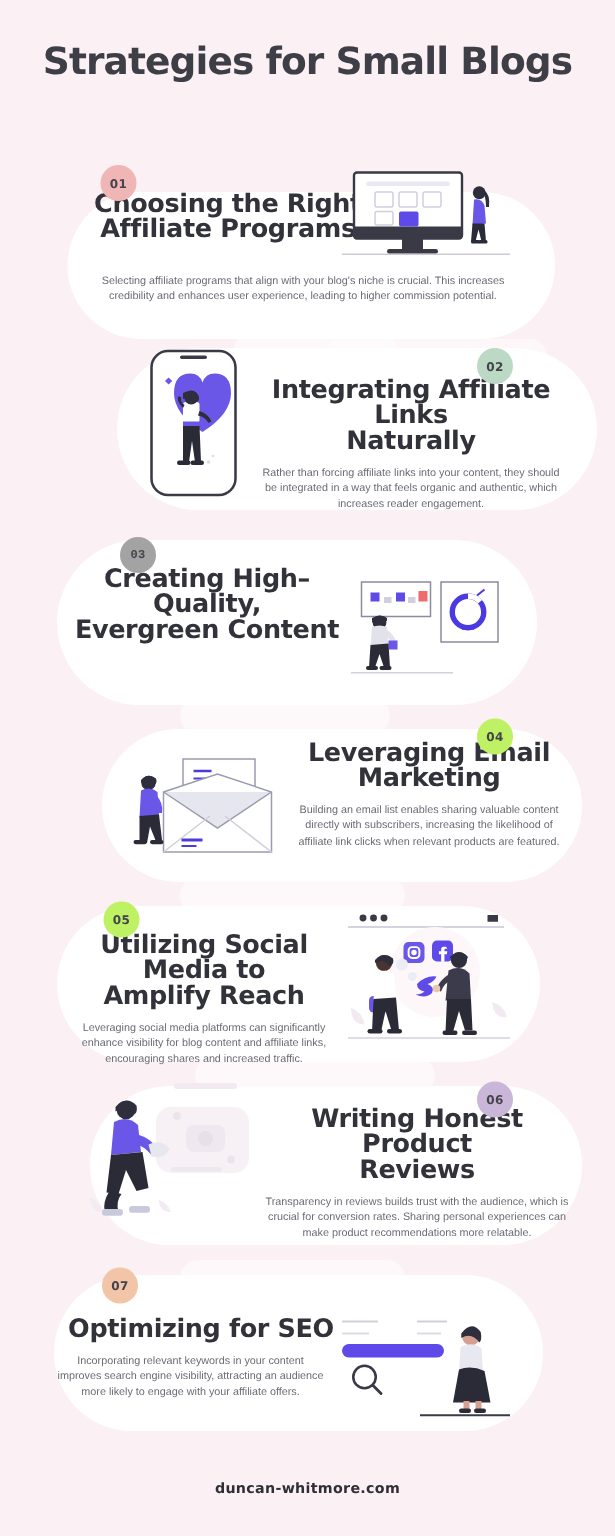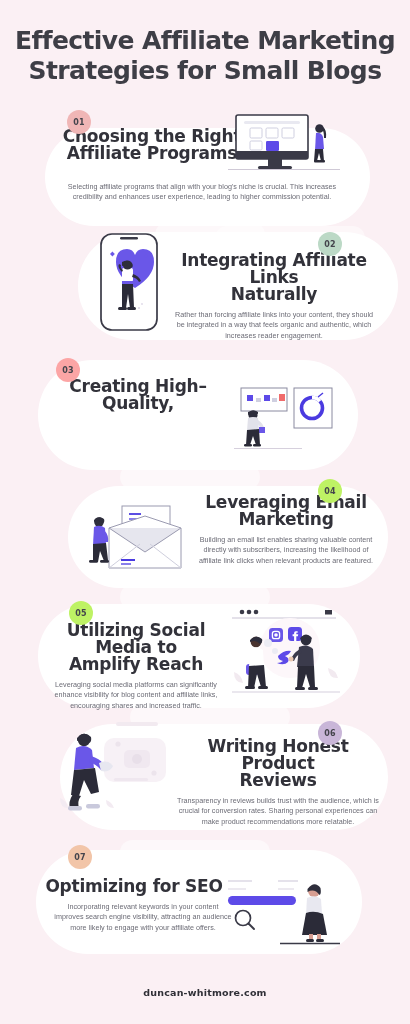--- a/index.html
+++ b/index.html
@@ -118,21 +118,20 @@
   <div class="blob" style="left:36px; top:850px; width:326px; height:104px; border-radius:58px;"></div>
 
   <div class="blob" style="left:155px; top:222px; width:110px; height:26px; border-radius:26px; opacity:.55;"></div>
   <div class="blob" style="left:215px; top:226px; width:150px; height:24px; border-radius:24px; opacity:.45;"></div>
   <div class="blob" style="left:120px; top:464px; width:140px; height:26px; border-radius:26px; opacity:.5;"></div>
   <div class="blob" style="left:120px; top:584px; width:150px; height:26px; border-radius:26px; opacity:.5;"></div>
   <div class="blob" style="left:130px; top:704px; width:160px; height:26px; border-radius:26px; opacity:.5;"></div>
   <div class="blob" style="left:120px; top:840px; width:150px; height:24px; border-radius:24px; opacity:.5;"></div>
 
   <div class="title-wrap">
-    <div class="title-line">Effective Affiliate Marketing</div>
     <div class="title-line">Strategies for Small Blogs</div>
   </div>
 
   <div class="section" style="top:0;">
     <div class="badge" style="left:67px; top:110px; background:#f0b6b6;">
       <span>01</span>
     </div>
 
     <div class="txtcol" style="left:52px; top:128px; width:200px;">
       <div class="sec-title">Choosing the Right</div>
@@ -188,26 +187,27 @@
       <rect x="24" y="49" width="11" height="3" fill="#6a57e8"></rect>
       <path d="M24 52 l11 0 l1 24 -4 0 -2 -14 -2 14 -4 0z" fill="#2b2b38"></path>
       <rect x="20" y="75" width="9" height="3" rx="1.5" fill="#2b2b38"></rect>
       <rect x="29" y="75" width="9" height="3" rx="1.5" fill="#2b2b38"></rect>
       <circle cx="41" cy="76" r="1.1" fill="#ded8e8"></circle>
       <circle cx="44" cy="72" r="0.9" fill="#ded8e8"></circle>
     </svg>
   </div>
 
   <div class="section" style="top:0;">
-    <div class="badge" style="left:56px; top:358px; background:#fca5a5;">
+    <div class="badge" style="left:80px; top:358px; background:#a3a3a3;font-family:Liberation Mono, monospace;">
       <span>03</span>
     </div>
 
     <div class="txtcol" style="left:42px; top:378px; width:192px;">
       <div class="sec-title">Creating High–Quality,</div>
+      <div class="sec-title">Evergreen Content</div>
     </div>
 
     <svg class="art" style="left:232px; top:382px;" width="110" height="72" viewBox="0 0 110 72">
       <rect x="9" y="6" width="46" height="23" fill="#ffffff" stroke="#8a8aa0" stroke-width="1"></rect>
       <rect x="15" y="13" width="6" height="6" fill="#5d4ae8"></rect>
       <rect x="24" y="16" width="5" height="4" fill="#cfcfe0"></rect>
       <rect x="32" y="13" width="6" height="6" fill="#5d4ae8"></rect>
       <rect x="40" y="16" width="5" height="4" fill="#cfcfe0"></rect>
       <rect x="47" y="12" width="6" height="7" fill="#f06b6b"></rect>
       <rect x="62" y="6" width="38" height="40" fill="#ffffff" stroke="#8a8aa0" stroke-width="1"></rect>
@@ -347,21 +347,21 @@
     </svg>
   </div>
 
   <div class="section" style="top:0;">
     <div class="badge" style="left:68px; top:845px; background:#f2c5a8;">
       <span>07</span>
     </div>
 
     <div class="txtcol" style="left:34px; top:878px; width:200px;">
       <div class="sec-title">Optimizing for SEO</div>
-      <div class="sec-body" style="width:182px; margin-left:18px;">Incorporating relevant keywords in your content improves search engine visibility, attracting an audience more likely to engage with your affiliate offers.</div>
+      <div class="sec-body" style="width:182px; margin-left:2px;">Incorporating relevant keywords in your content improves search engine visibility, attracting an audience more likely to engage with your affiliate offers.</div>
     </div>
 
     <svg class="art" style="left:222px; top:873px;" width="118" height="75" viewBox="0 0 118 75">
       <line x1="6" y1="8" x2="30" y2="8" stroke="#d4cedd" stroke-width="1.2"></line>
       <line x1="6" y1="16" x2="24" y2="16" stroke="#e0dae6" stroke-width="1.2"></line>
       <line x1="56" y1="8" x2="76" y2="8" stroke="#d4cedd" stroke-width="1.2"></line>
       <line x1="56" y1="16" x2="72" y2="16" stroke="#e0dae6" stroke-width="1.2"></line>
       <rect x="6" y="23" width="68" height="9" rx="4.5" fill="#5d4ae8"></rect>
       <circle cx="21" cy="45" r="7.5" fill="none" stroke="#3a3a47" stroke-width="1.7"></circle>
       <line x1="26.5" y1="50.5" x2="32" y2="56" stroke="#3a3a47" stroke-width="1.9" stroke-linecap="round"></line>

